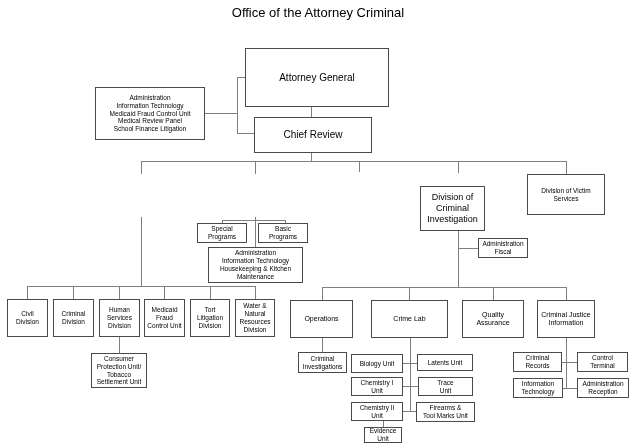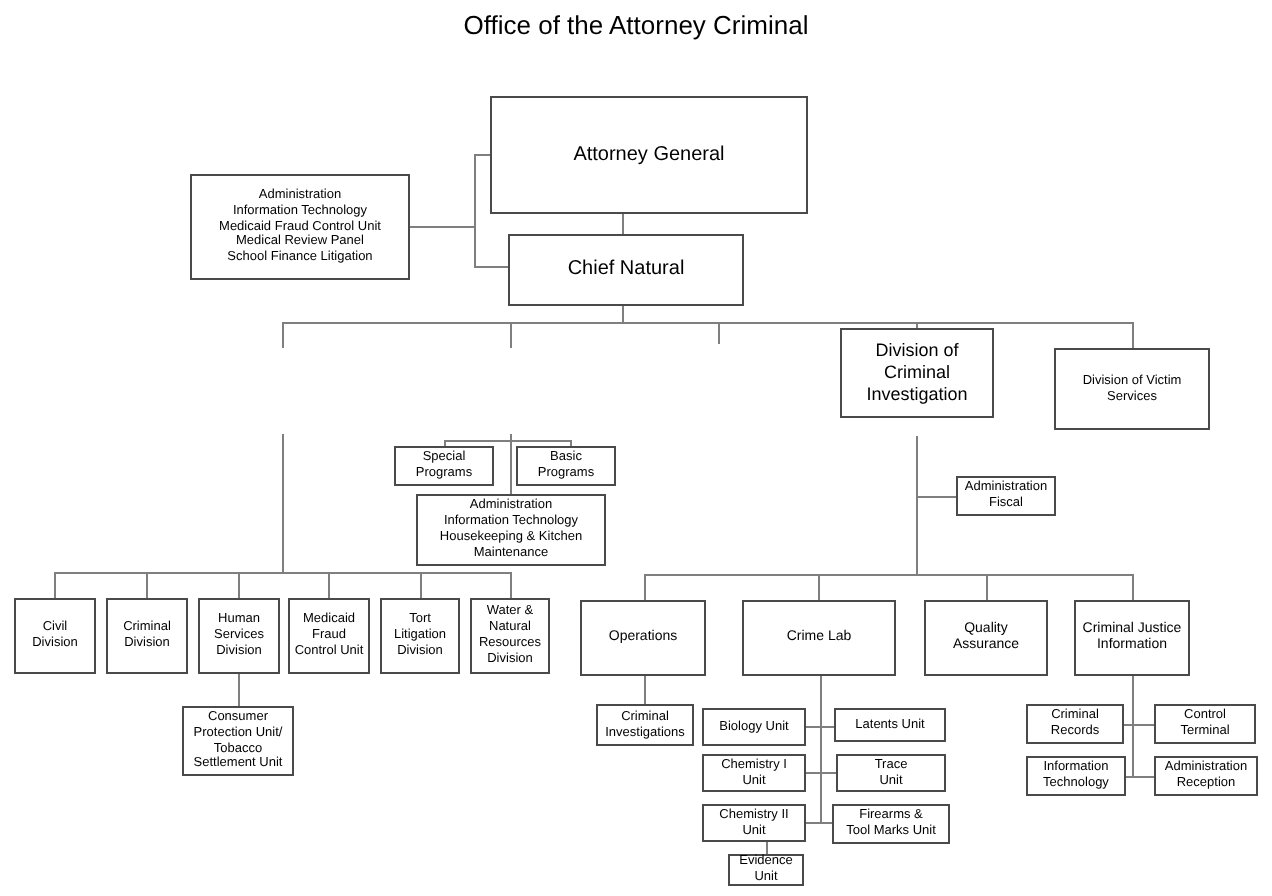--- a/index.html
+++ b/index.html
@@ -54,28 +54,28 @@
       <div class="line" style="left: 566px; top: 287px; width: 1px; height: 13px; background: rgb(127, 127, 127);"></div>
       <div class="line" style="left: 322px; top: 338px; width: 1px; height: 14px; background: rgb(127, 127, 127);"></div>
       <div class="line" style="left: 410px; top: 338px; width: 1px; height: 74px; background: rgb(127, 127, 127);"></div>
       <div class="line" style="left: 403px; top: 363px; width: 14px; height: 1px; background: rgb(127, 127, 127);"></div>
       <div class="line" style="left: 403px; top: 386px; width: 15px; height: 1px; background: rgb(127, 127, 127);"></div>
       <div class="line" style="left: 403px; top: 411px; width: 13px; height: 1px; background: rgb(127, 127, 127);"></div>
       <div class="line" style="left: 383px; top: 421px; width: 1px; height: 6px; background: rgb(127, 127, 127);"></div>
       <div class="line" style="left: 566px; top: 338px; width: 1px; height: 51px; background: rgb(127, 127, 127);"></div>
       <div class="line" style="left: 562px; top: 362px; width: 15px; height: 1px; background: rgb(127, 127, 127);"></div>
       <div class="line" style="left: 563px; top: 388px; width: 14px; height: 1px; background: rgb(127, 127, 127);"></div>
-      <div class="node" style="left: 245px; top: 48px; width: 159px; height: 59px; font-size: 10px; border-color: rgb(74, 74, 74);"><span>Attorney General</span></div>
-      <div class="node" style="left: 254px; top: 117px; width: 118px; height: 36px; font-size: 10px; border-color: rgb(74, 74, 74);"><span>Chief Natural</span></div>
+      <div class="node" style="left: 245px; top: 48px; width: 144px; height: 59px; font-size: 10px; border-color: rgb(74, 74, 74);"><span>Attorney General</span></div>
+      <div class="node" style="left: 254px; top: 117px; width: 118px; height: 36px; font-size: 10px; border-color: rgb(74, 74, 74);"><span>Chief Review</span></div>
       <div class="node" style="left: 95px; top: 87px; width: 110px; height: 53px; font-size: 6.5px; border-color: rgb(74, 74, 74);"><span>Administration
 Information Technology
 Medicaid Fraud Control Unit
 Medical Review Panel
 School Finance Litigation</span></div>
-      <div class="node" style="left: 420px; top: 164px; width: 77px; height: 45px; font-size: 9px; border-color: rgb(74, 74, 74); justify-content: center;"><span>Division of
+      <div class="node" style="left: 420px; top: 186px; width: 65px; height: 45px; font-size: 9px; border-color: rgb(74, 74, 74); justify-content: center;"><span>Division of
 Criminal
 Investigation</span></div>
       <div class="node" style="left: 527px; top: 174px; width: 78px; height: 41px; font-size: 6.5px; border-color: rgb(74, 74, 74);"><span>Division of Victim
 Services</span></div>
       <div class="node" style="left: 197px; top: 223px; width: 50px; height: 20px; font-size: 6.5px; border-color: rgb(74, 74, 74);"><span>Special
 Programs</span></div>
       <div class="node" style="left: 258px; top: 223px; width: 50px; height: 20px; font-size: 6.5px; border-color: rgb(74, 74, 74);"><span>Basic
 Programs</span></div>
       <div class="node" style="left: 208px; top: 247px; width: 95px; height: 36px; font-size: 6.5px; border-color: rgb(74, 74, 74);"><span>Administration
 Information Technology

